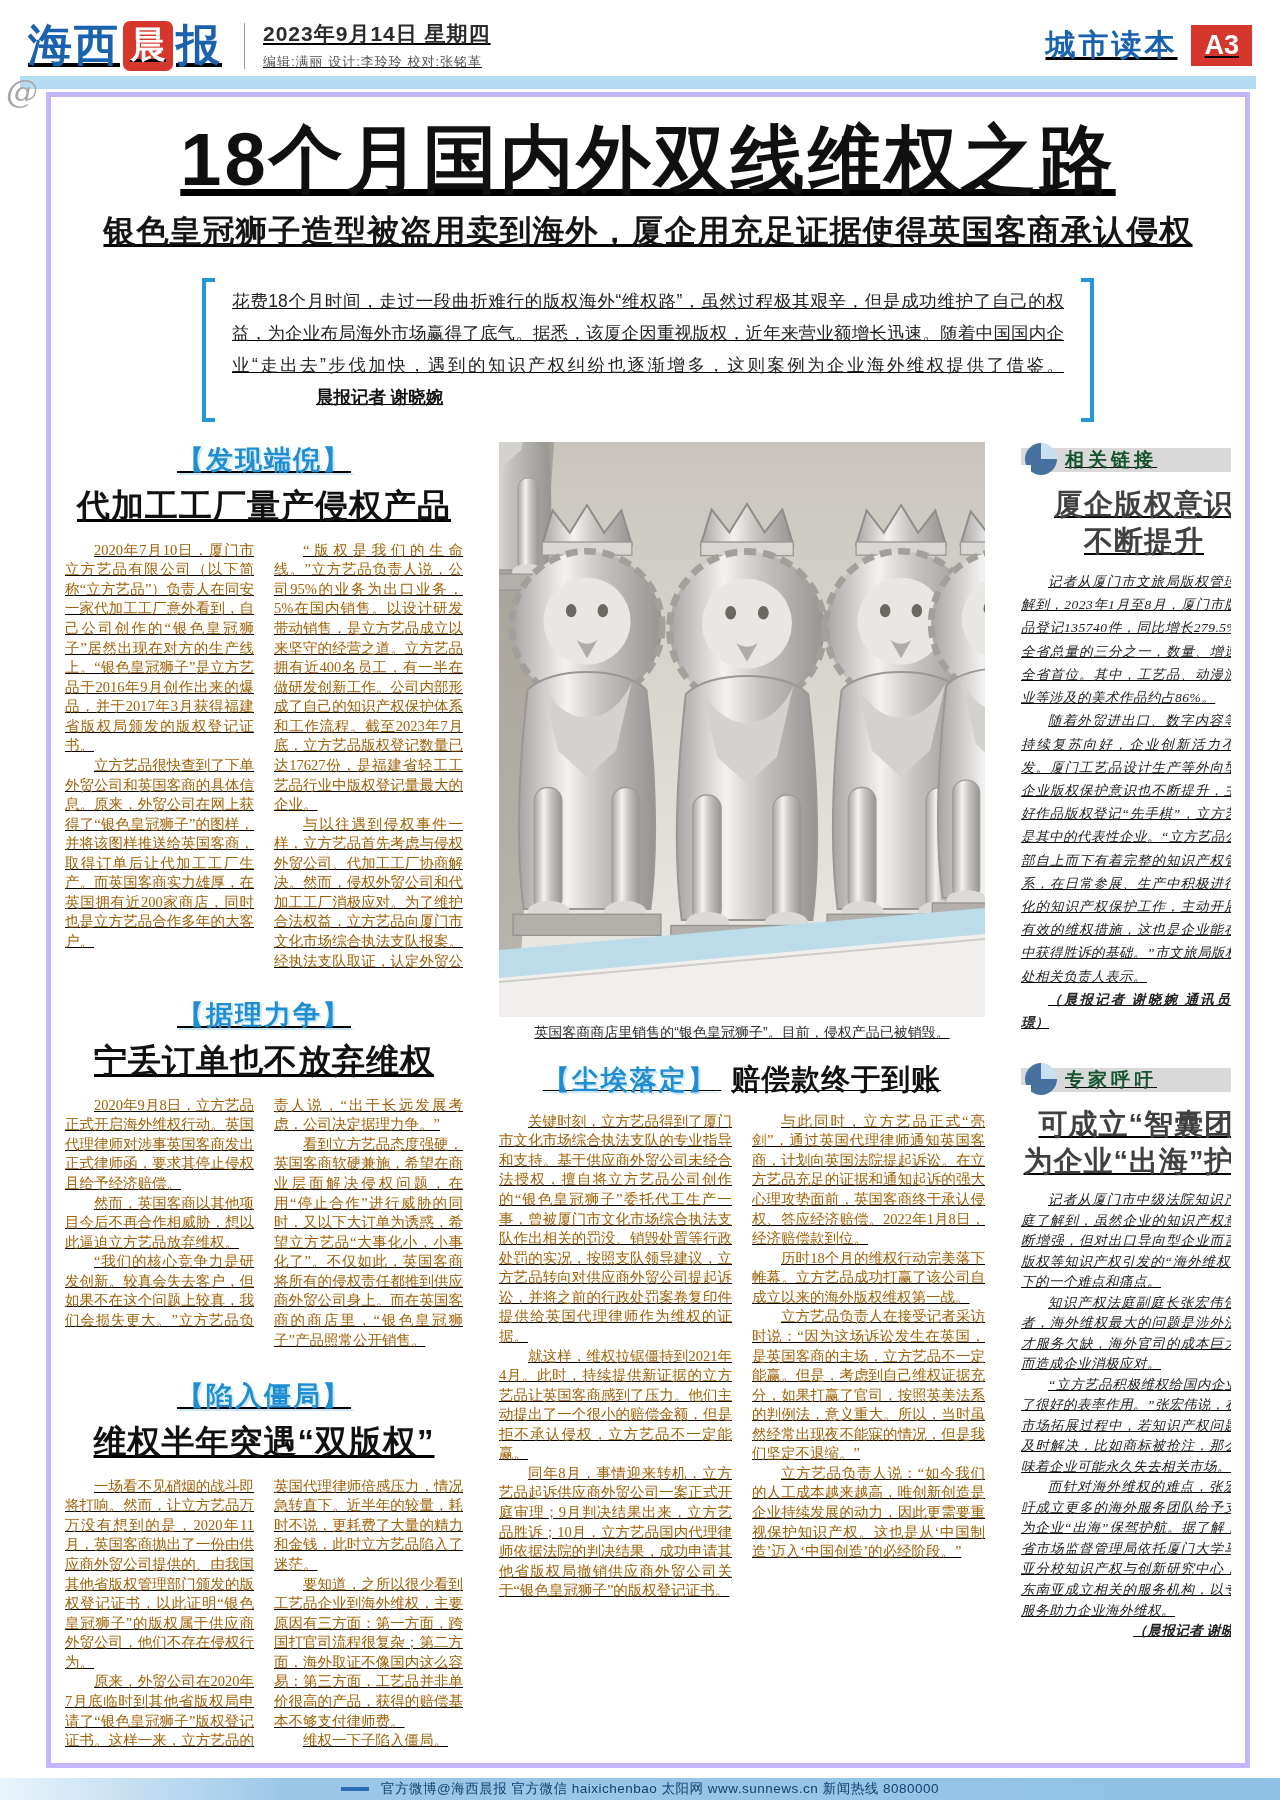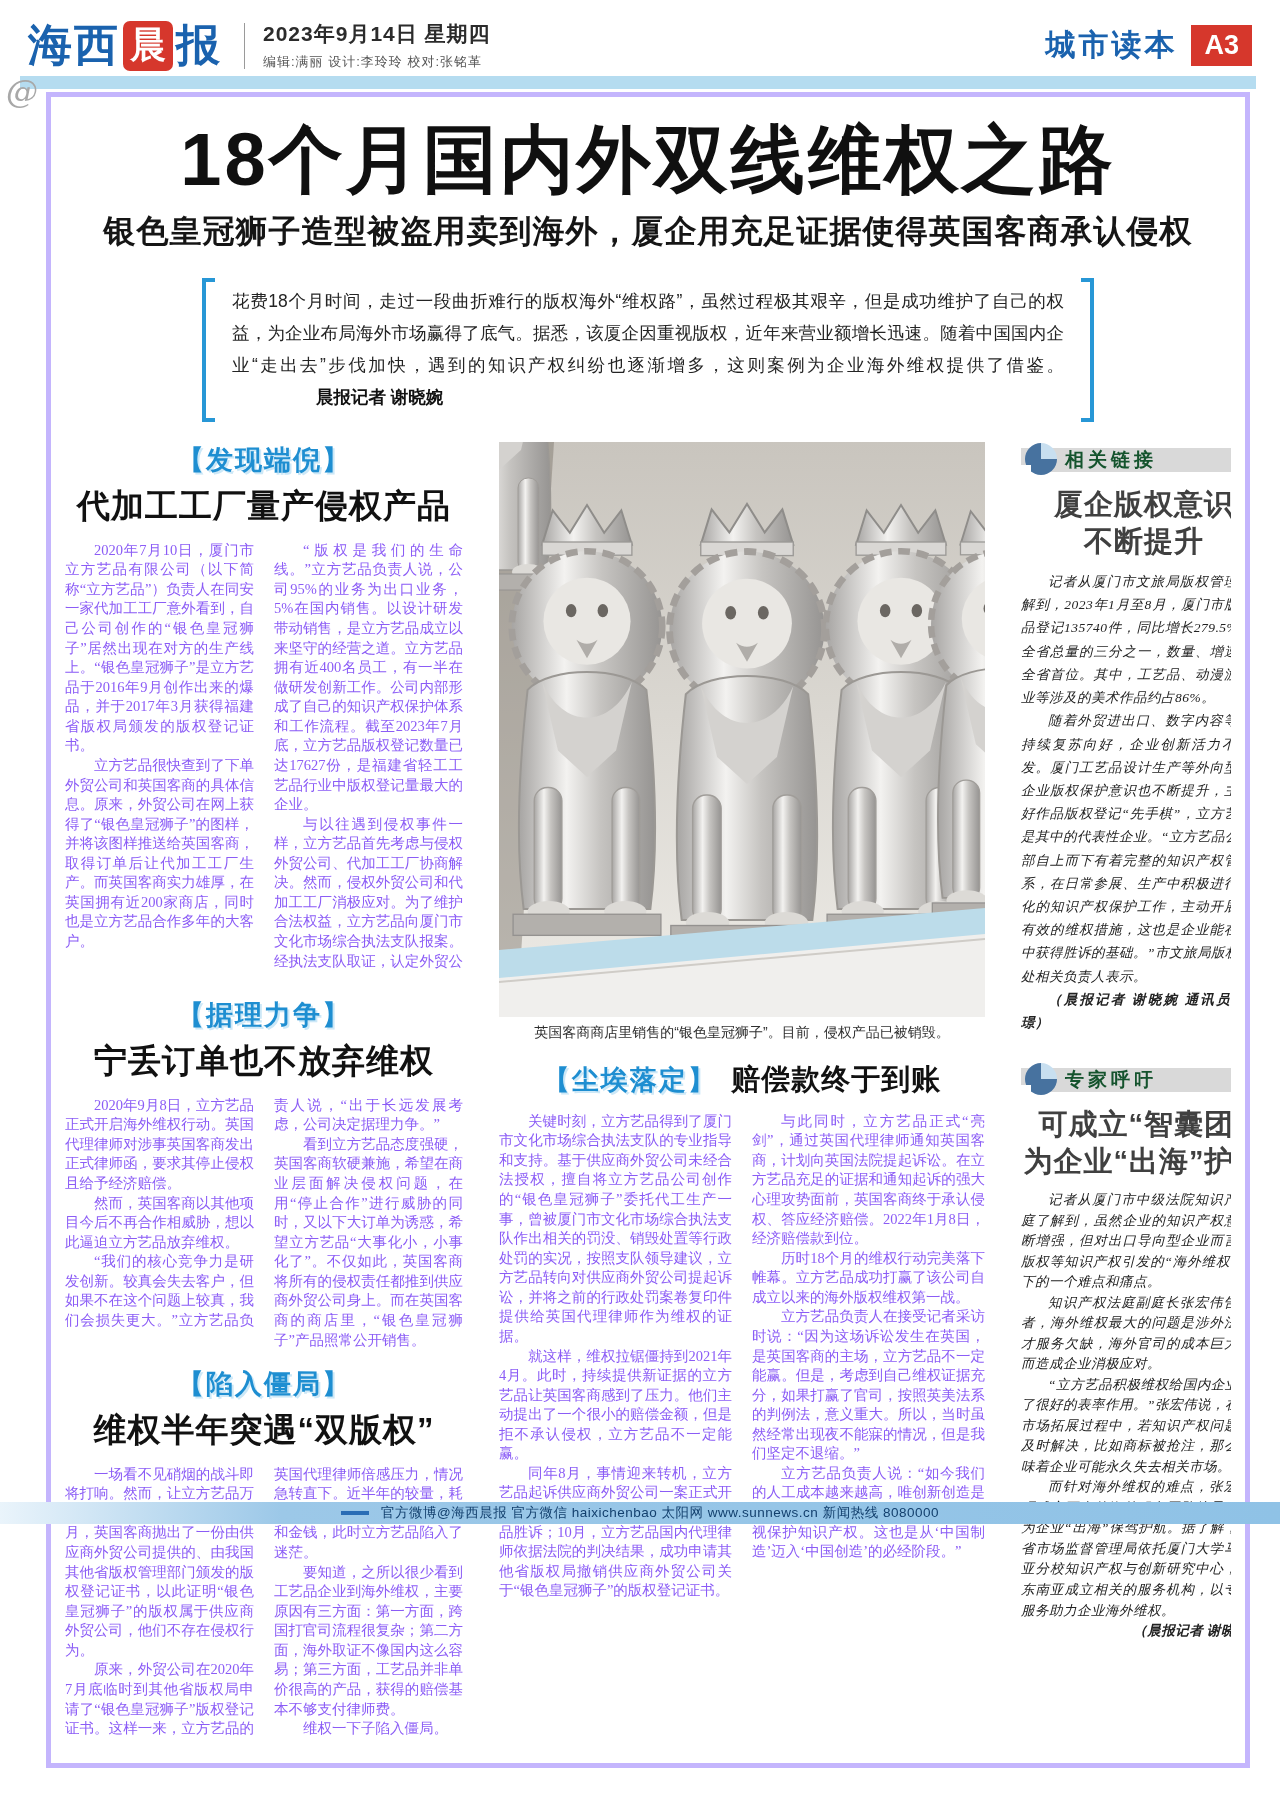--- a/index.html
+++ b/index.html
@@ -1,18 +1,18 @@
 <!DOCTYPE html>
 <html><head>
 <meta charset="utf-8">
 <style>
   * { margin:0; padding:0; box-sizing:border-box; }
   html,body { width:1280px; height:1800px; background:#fff; overflow:hidden;
     font-family:"Liberation Sans","DejaVu Sans",sans-serif; }
-  .page { position:relative; width:1280px; height:1524px; background:#fff; }
+  .page { position:relative; width:1280px; height:1800px; background:#fff;text-decoration:underline; }
 
   
   .hdr { position:relative; padding:16px 28px 0 28px; height:92px; }
   .hdr-row { display:flex; align-items:center; }
   .logo { display:flex; align-items:center; font-weight:900; color:#1a62ae; }
   .logo .lg-txt { font-size:44px; letter-spacing:2px; font-family:"Liberation Serif",serif; }
   .lg-red { width:50px; height:50px; background:#d6372c; border-radius:7px; color:#fff;
     display:flex; align-items:center; justify-content:center; font-size:36px; margin:0 3px;
     font-family:"Liberation Serif",serif; }
   .vline { width:1px; height:46px; background:#9a9a9a; margin:0 18px 0 22px; }
@@ -43,21 +43,21 @@
   
   .bgrid { display:grid; grid-template-columns:398px 486px 246px; column-gap:36px;
     margin-top:16px; height:1338px; overflow:hidden; }
 
   .story { overflow:hidden; }
   .tag { color:#1e8ed1; font-size:27px; font-weight:800; text-align:center;
     letter-spacing:2px; text-shadow:2px 2px 0 #cde8f7; }
   .stitle { font-size:33px; font-weight:800; color:#111; text-align:center;
     letter-spacing:1px; margin-top:6px; }
   .stxt { column-count:2; column-gap:20px; font-family:"Liberation Serif","DejaVu Serif",serif;
-    font-size:14.5px; line-height:1.35; color:#8b5cf6; text-align:justify;
+    font-size:14.5px; line-height:1.35; color:#a16207; text-align:justify;
     margin-top:12px; overflow:hidden; }
   .stxt p { text-indent:2em; }
   .h445 { height:442px; } .h270 { height:268px; } .h298 { height:296px; }
 
   
   .fig { overflow:hidden; }
   .fig svg { display:block; width:486px; height:575px; }
   .figcap { font-size:14px; color:#2e2e2e; text-align:center; margin-top:7px; }
   .inhead { text-align:center; margin:18px 0 4px 0; }
   .inhead .tag { display:inline; font-size:27px; }
@@ -142,21 +142,21 @@
         <section class="story" style="margin-top:14px">
           <div class="tag">【据理力争】</div>
           <div class="stitle">宁丢订单也不放弃维权</div>
           <div class="stxt h270">
             <p>2020年9月8日，立方艺品正式开启海外维权行动。英国代理律师对涉事英国客商发出正式律师函，要求其停止侵权且给予经济赔偿。</p>
             <p>然而，英国客商以其他项目今后不再合作相威胁，想以此逼迫立方艺品放弃维权。</p>
             <p>“我们的核心竞争力是研发创新。较真会失去客户，但如果不在这个问题上较真，我们会损失更大。”立方艺品负责人说，“出于长远发展考虑，公司决定据理力争。”</p>
             <p>看到立方艺品态度强硬，英国客商软硬兼施，希望在商业层面解决侵权问题，在用“停止合作”进行威胁的同时，又以下大订单为诱惑，希望立方艺品“大事化小，小事化了”。不仅如此，英国客商将所有的侵权责任都推到供应商外贸公司身上。而在英国客商的商店里，“银色皇冠狮子”产品照常公开销售。</p>
           </div>
         </section>
-        <section class="story" style="margin-top:2px">
+        <section class="story" style="margin-top:14px">
           <div class="tag">【陷入僵局】</div>
           <div class="stitle">维权半年突遇“双版权”</div>
           <div class="stxt h298">
             <p>一场看不见硝烟的战斗即将打响。然而，让立方艺品万万没有想到的是，2020年11月，英国客商抛出了一份由供应商外贸公司提供的、由我国其他省版权管理部门颁发的版权登记证书，以此证明“银色皇冠狮子”的版权属于供应商外贸公司，他们不存在侵权行为。</p>
             <p>原来，外贸公司在2020年7月底临时到其他省版权局申请了“银色皇冠狮子”版权登记证书。这样一来，立方艺品的英国代理律师倍感压力，情况急转直下。近半年的较量，耗时不说，更耗费了大量的精力和金钱，此时立方艺品陷入了迷茫。</p>
             <p>要知道，之所以很少看到工艺品企业到海外维权，主要原因有三方面：第一方面，跨国打官司流程很复杂；第二方面，海外取证不像国内这么容易；第三方面，工艺品并非单价很高的产品，获得的赔偿基本不够支付律师费。</p>
             <p>维权一下子陷入僵局。</p>
           </div>
         </section>
       </div>

